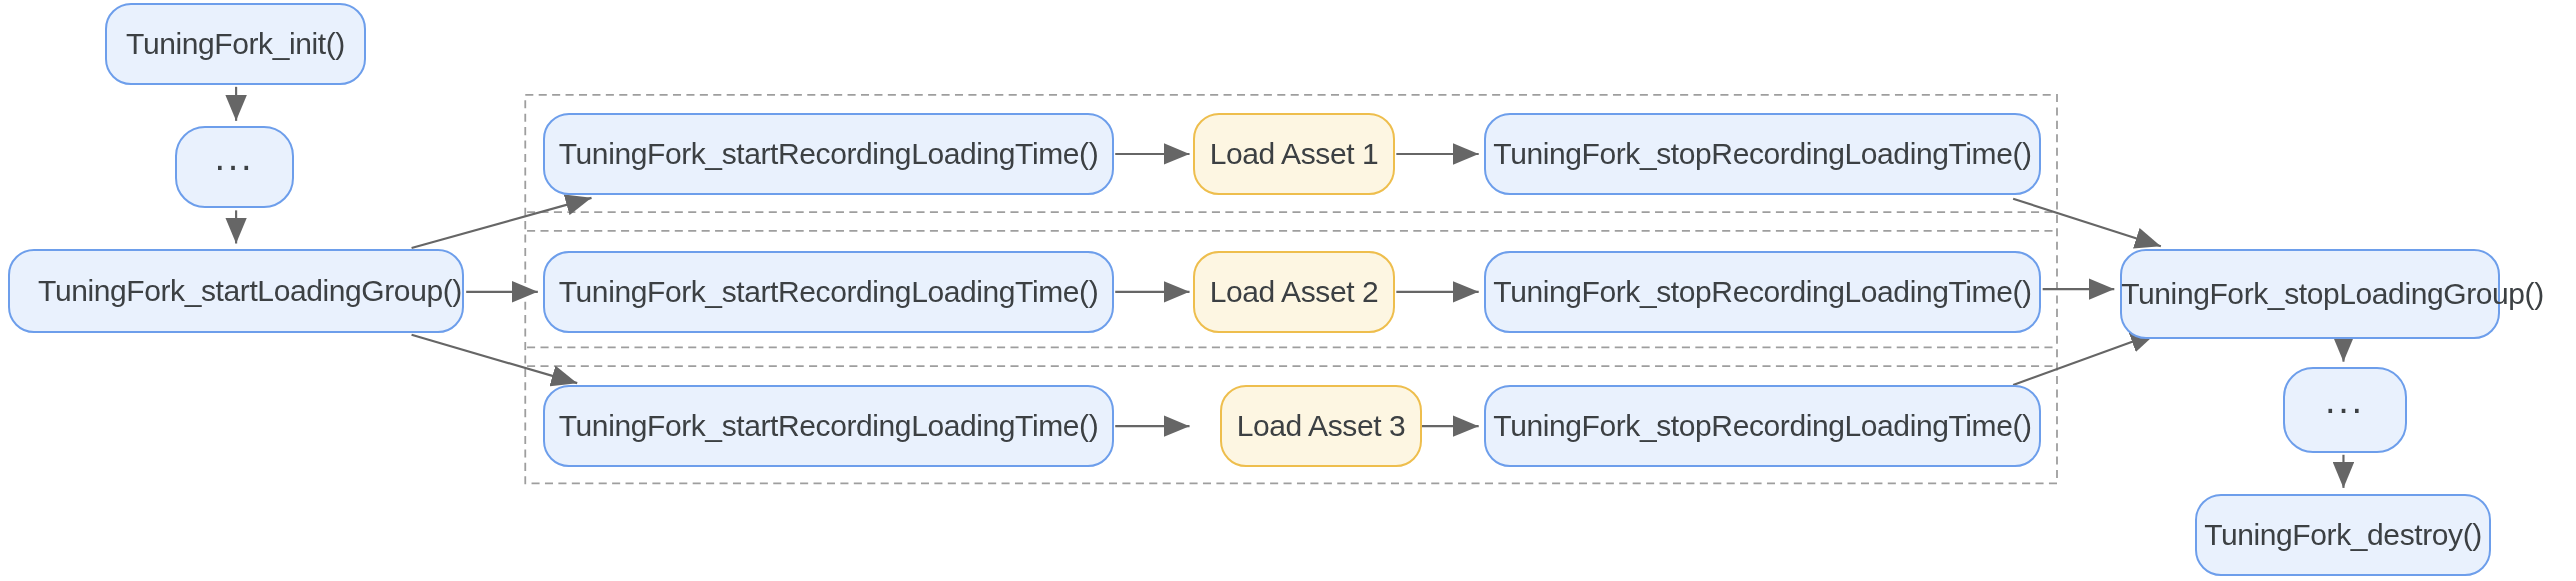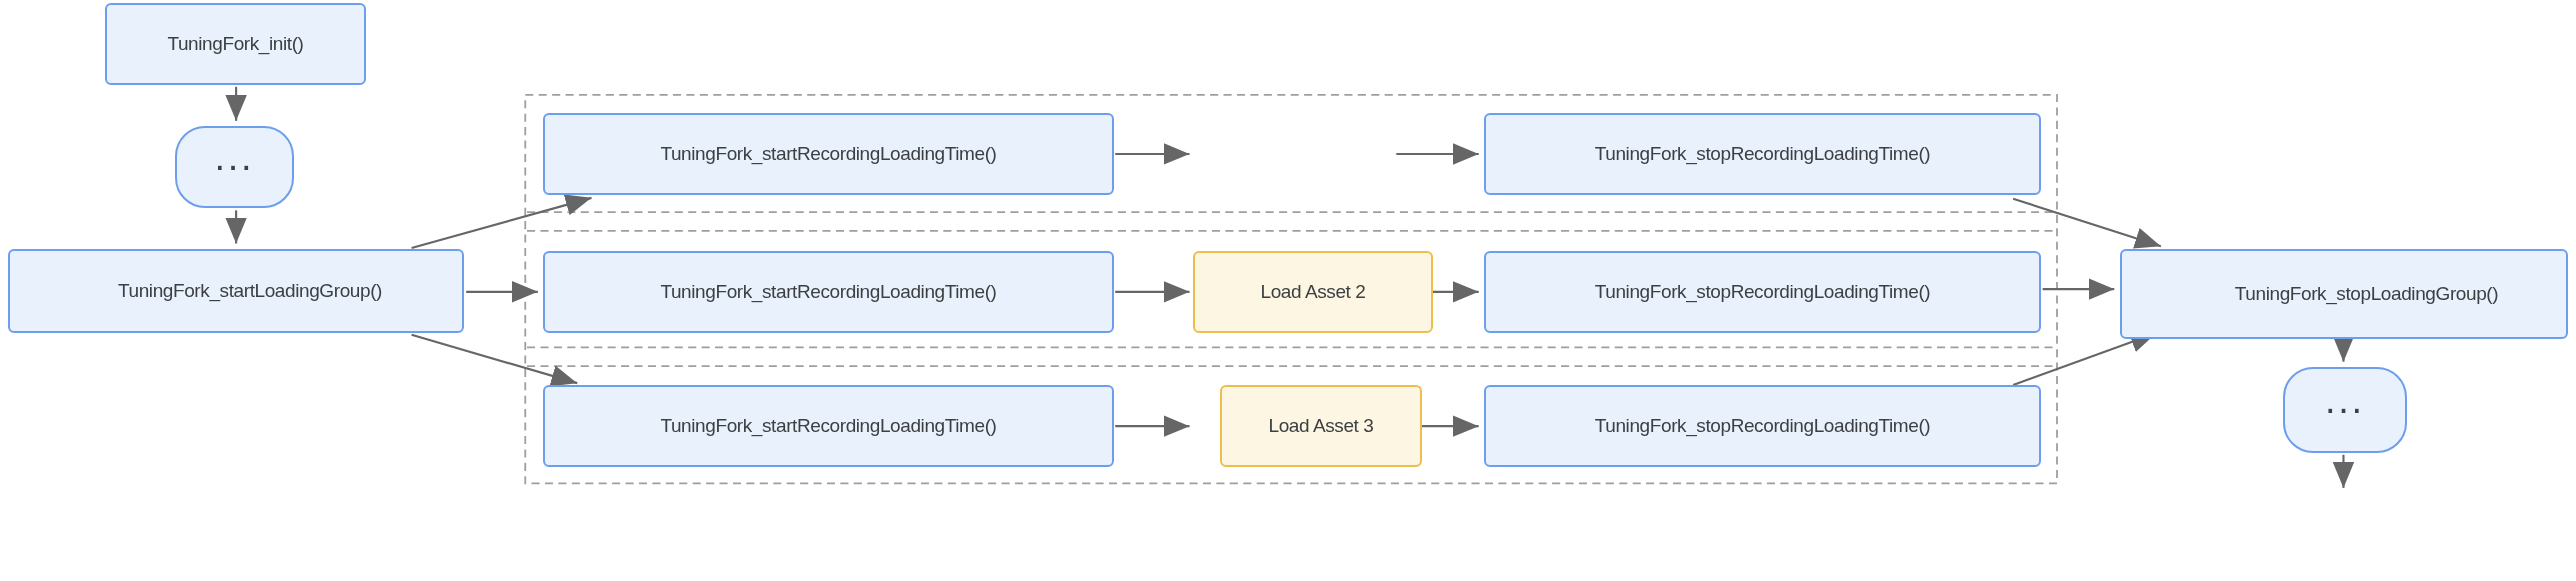--- a/index.html
+++ b/index.html
@@ -9,25 +9,25 @@
     height: 581px;
     background: var(--background, #ffffff);
     font-family: "Liberation Sans", sans-serif;
     overflow: hidden;
   }
   .canvas > svg { position: absolute; left: 0; top: 0; }
   .node {
     position: absolute;
     box-sizing: border-box;
     border: 2.7px solid;
-    border-radius: 6px;
+    border-radius: 26px;
     display: flex;
     align-items: center;
     justify-content: center;
-    font-size: 19px;
+    font-size: 30px;
     letter-spacing: -0.4px;
     color: var(--node-text, #3c4043);
     white-space: nowrap;
   }
   .node.blue   { background: var(--node-blue-fill, #e9f1fd);  border-color: var(--node-blue-border, #6d9eeb); }
   .node.yellow { background: var(--node-yellow-fill, #fdf6e2); border-color: var(--node-yellow-border, #eebe4d); }
   .node.ellipsis { border-radius: 30px; font-size: 38px; }
   .node.ellipsis .label { transform: translateY(-10px); letter-spacing: 2.7px; }
   .outline  { fill: none; stroke: var(--group-border, #9e9e9e); stroke-width: 2; stroke-dasharray: 9 6; }
   .divider  { stroke: var(--group-border, #9e9e9e); stroke-width: 2; stroke-dasharray: 9 6; }
@@ -70,41 +70,47 @@
     </div>
     <div class="node blue ellipsis" style="left: 175px; top: 126px; width: 119px; height: 82px;">
       <span class="label">...</span>
     </div>
     <div class="node blue" style="left: 8px; top: 249px; width: 456px; height: 84px; padding-left: 28px;">
       <span class="label">TuningFork_startLoadingGroup()</span>
     </div>
     <div class="node blue" style="left: 543px; top: 113px; width: 571px; height: 82px;">
       <span class="label">TuningFork_startRecordingLoadingTime()</span>
     </div>
+    <div class="node yellow" style="left: 1193px; top: 113px; width: 202px; height: 82px;">
+      <span class="label">Load Asset 1</span>
+    </div>
     <div class="node blue" style="left: 1484px; top: 113px; width: 557px; height: 82px;">
       <span class="label">TuningFork_stopRecordingLoadingTime()</span>
     </div>
     <div class="node blue" style="left: 543px; top: 251px; width: 571px; height: 82px;">
       <span class="label">TuningFork_startRecordingLoadingTime()</span>
     </div>
-    <div class="node yellow" style="left: 1193px; top: 251px; width: 240px; height: 82px;">
+    <div class="node yellow" style="left: 1193px; top: 251px; width: 202px; height: 82px;">
       <span class="label">Load Asset 2</span>
     </div>
     <div class="node blue" style="left: 1484px; top: 251px; width: 557px; height: 82px;">
       <span class="label">TuningFork_stopRecordingLoadingTime()</span>
     </div>
     <div class="node blue" style="left: 543px; top: 385px; width: 571px; height: 82px;">
       <span class="label">TuningFork_startRecordingLoadingTime()</span>
     </div>
     <div class="node yellow" style="left: 1220px; top: 385px; width: 202px; height: 82px;">
       <span class="label">Load Asset 3</span>
     </div>
     <div class="node blue" style="left: 1484px; top: 385px; width: 557px; height: 82px;">
       <span class="label">TuningFork_stopRecordingLoadingTime()</span>
     </div>
-    <div class="node blue" style="left: 2120px; top: 249px; width: 448px; height: 90px; padding-left: 45px;">
+    <div class="node blue" style="left: 2120px; top: 249px; width: 380px; height: 90px; padding-left: 45px;">
       <span class="label">TuningFork_stopLoadingGroup()</span>
     </div>
     <div class="node blue ellipsis" style="left: 2283px; top: 367px; width: 124px; height: 86px;">
       <span class="label">...</span>
     </div>
+    <div class="node blue" style="left: 2195px; top: 494px; width: 296px; height: 82px;">
+      <span class="label">TuningFork_destroy()</span>
+    </div>
   </div>
 
 
 </body></html>

